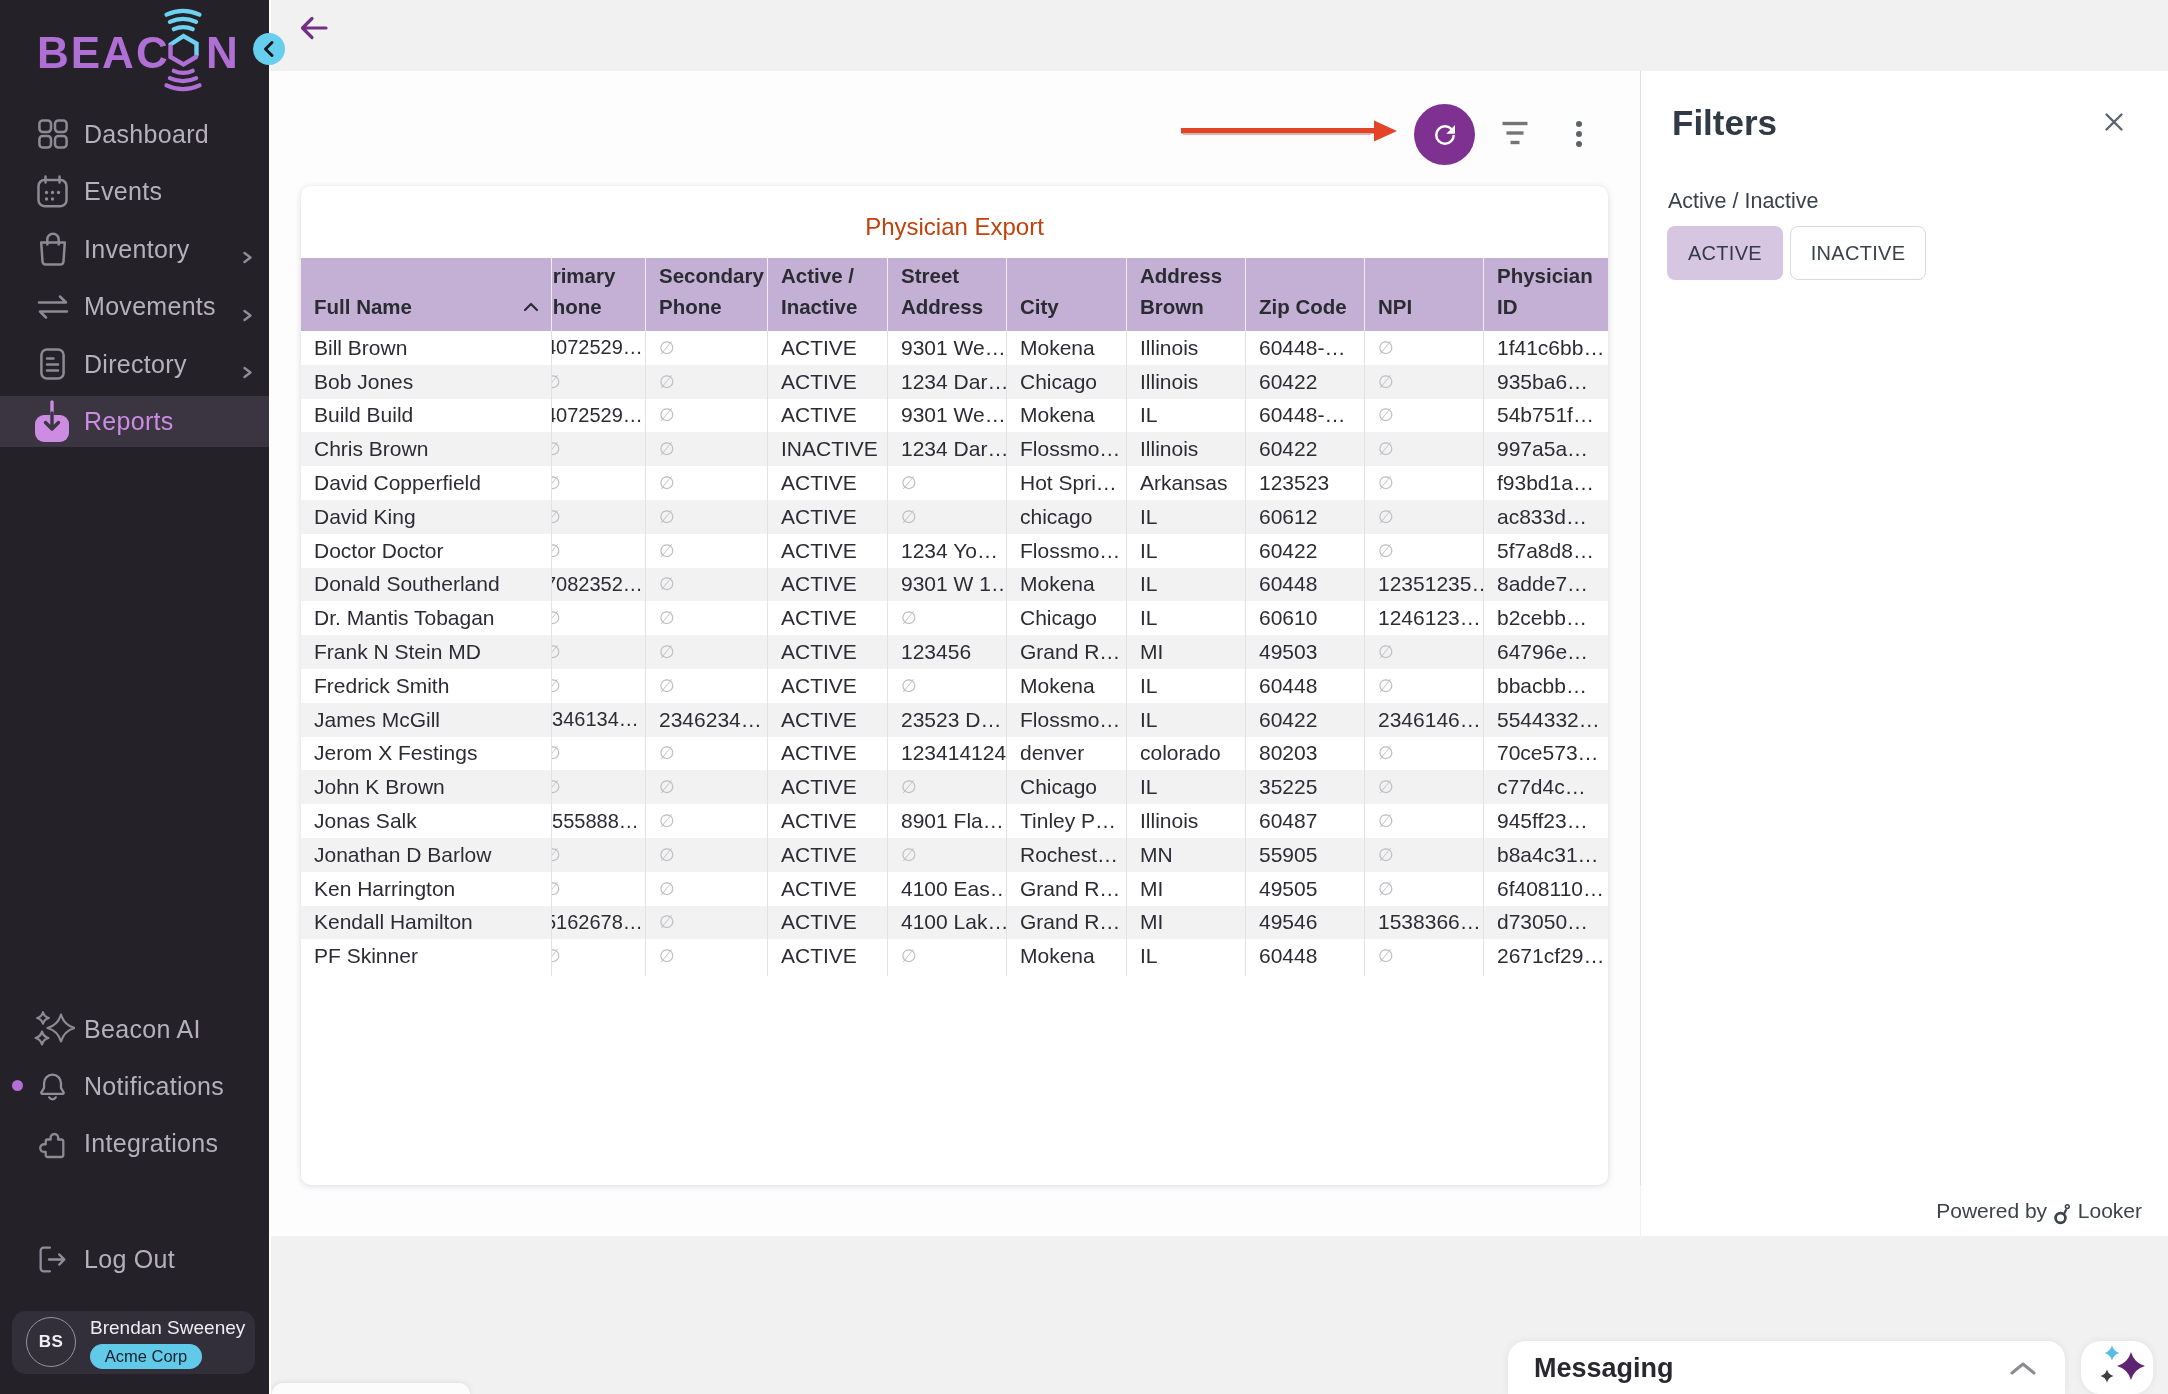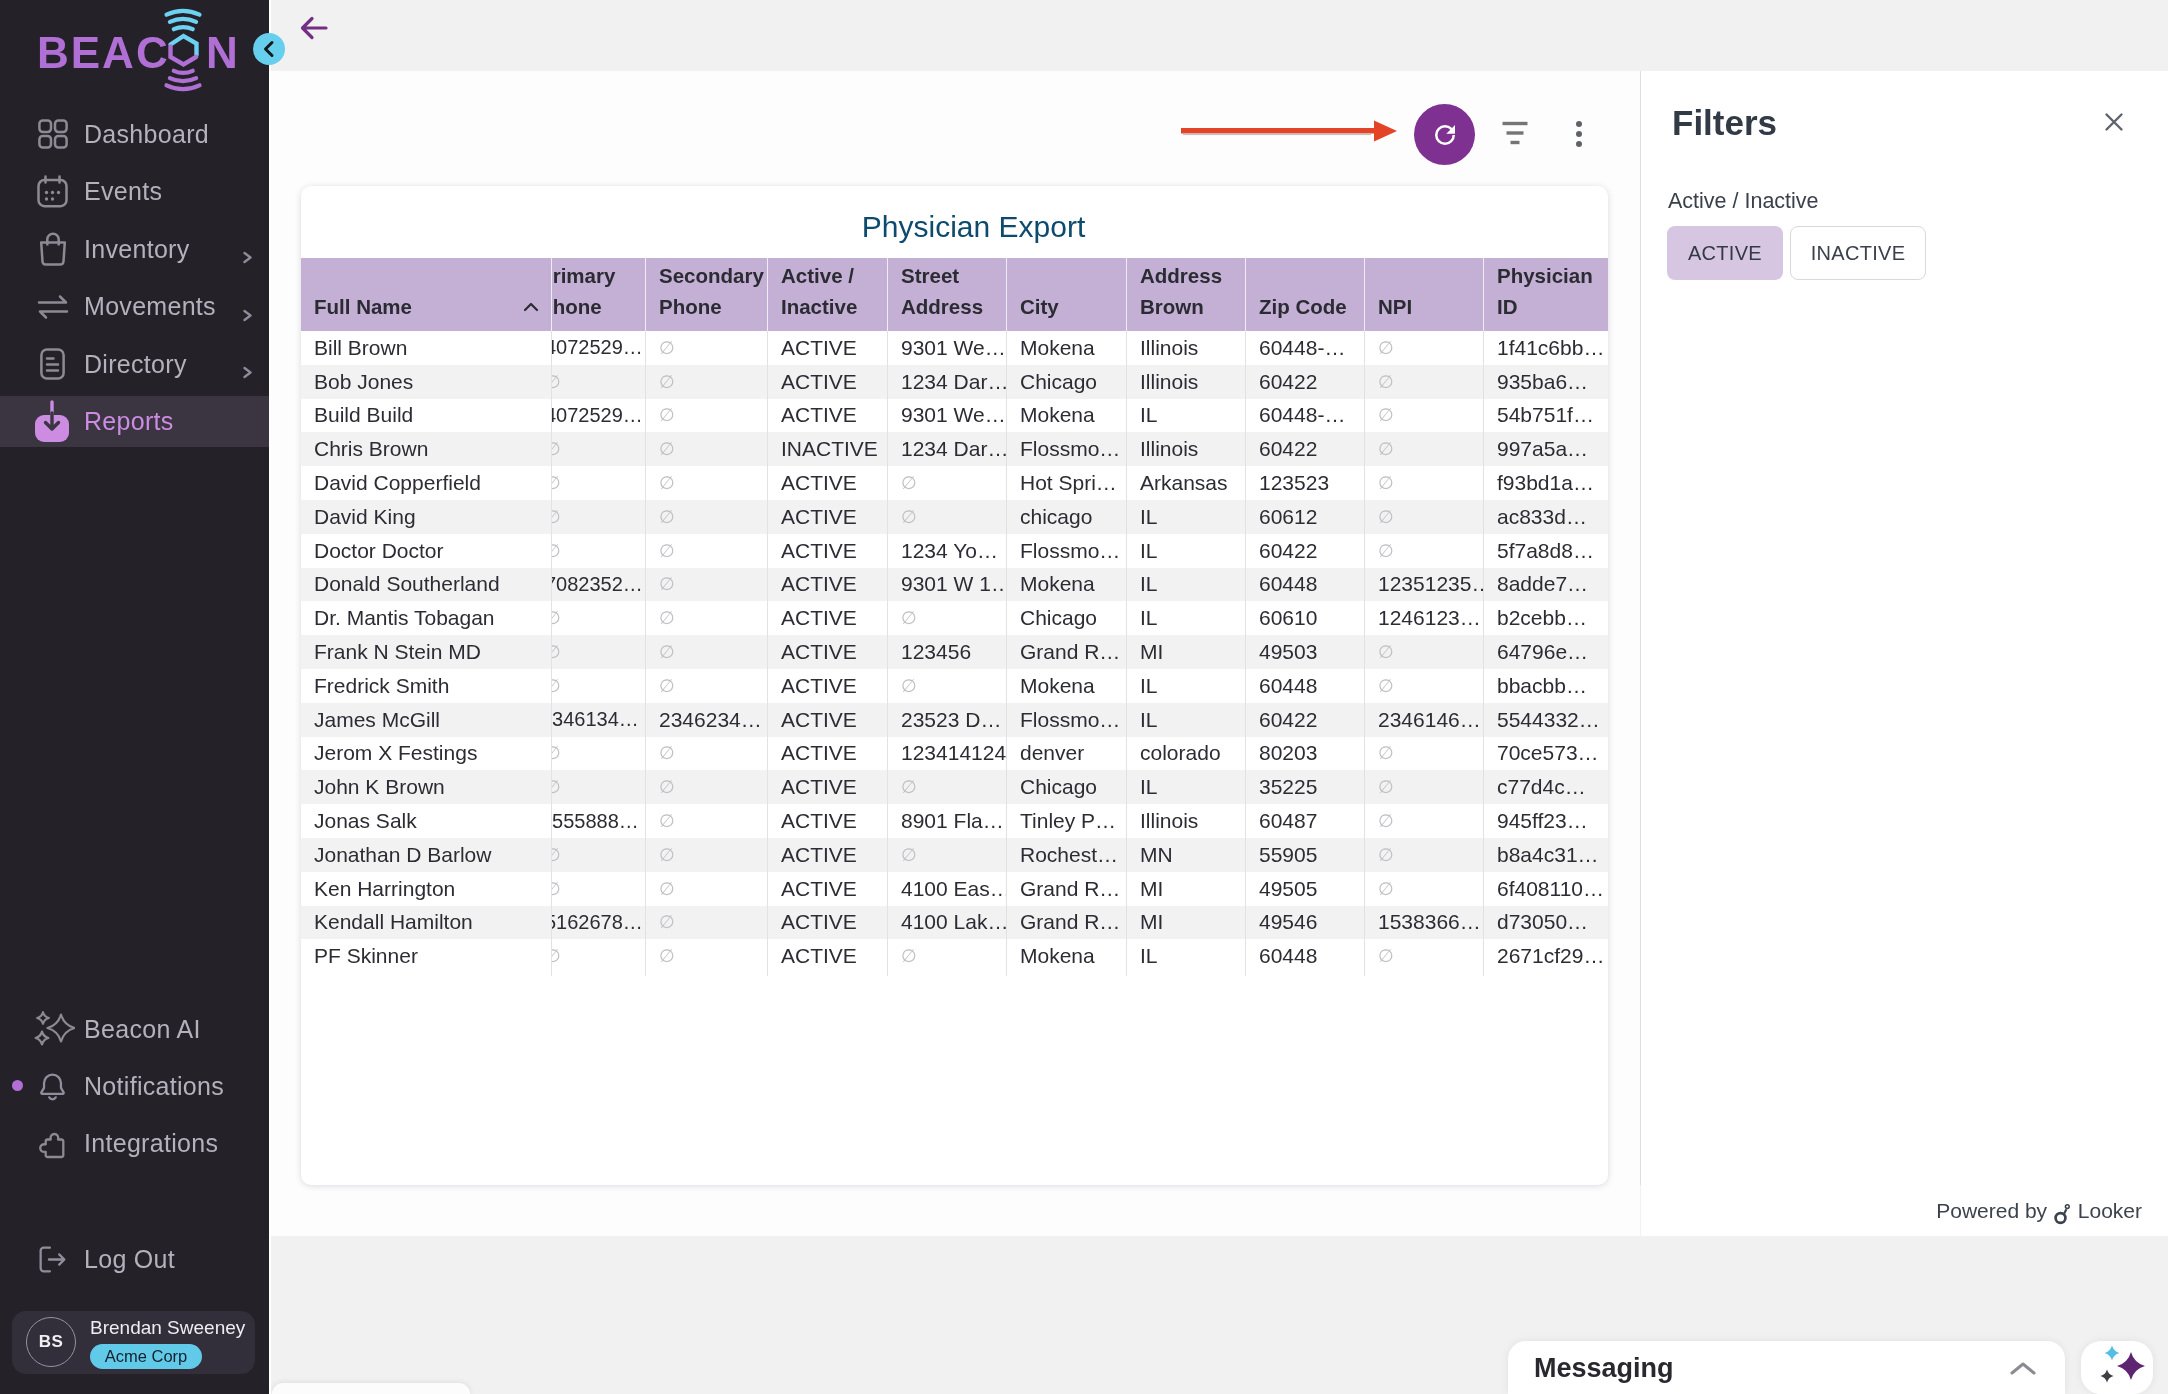--- a/index.html
+++ b/index.html
@@ -26,21 +26,21 @@
 
 
 #topstrip { position:absolute; left:269px; top:0; width:1899px; height:71px; background:#f2f1f2; }
 #mainwhite { position:absolute; left:269px; top:71px; width:1371px; height:1165px; background:#fdfdfe; }
 #filterpanel { position:absolute; left:1641px; top:71px; width:527px; height:1165px; background:#ffffff; }
 #vdivider { position:absolute; left:1640px; top:71px; width:1px; height:1114px; background:#dedde1; }
 #footer { position:absolute; left:269px; top:1236px; width:1899px; height:158px; background:#f2f1f2; }
 
 
 #card { position:absolute; left:301px; top:186px; width:1307px; height:999px; background:#fff; border-radius:10px; box-shadow:0 1px 6px rgba(60,60,80,0.18); }
-#cardtitle { position:absolute; left:0; top:0; width:1307px; height:72px; display:flex; align-items:center; justify-content:center; padding-top:9px; font-size:30px; color:#0c4a6e;margin-left:19px; }
+#cardtitle { position:absolute; left:0; top:0; width:1307px; height:72px; display:flex; align-items:center; justify-content:center; padding-top:9px; font-size:24px; color:#c2410c; }
 #thead { position:absolute; left:0; top:72px; width:1307px; height:73px; background:#c5b0d5; display:flex; }
 #thead .hc { height:73px; padding:0 0 9px 13px; display:flex; flex-direction:column; justify-content:flex-end; font-size:20.5px; font-weight:bold; color:#2b2b33; line-height:31px; border-left:1px solid rgba(255,255,255,0.75); overflow:hidden; white-space:nowrap; }
 #thead .hc:first-child { border-left:none; }
 #tbody { position:absolute; left:0; top:145px; width:1307px; }
 .tr { display:flex; height:33.8px; }
 .tr:nth-child(even) { background:#f2f2f2; }
 .tc { height:100%; padding-left:13px; font-size:21px; color:#2d2c34; display:flex; align-items:center; border-left:1px solid #e2e2e5; overflow:hidden; white-space:nowrap; }
 .tc:first-child { border-left:none; }
 .null { color:#bfbfc4; font-size:18px; }
 .w0{width:250px}.w1{width:94px}.w2{width:122px}.w3{width:120px}.w4{width:119px}.w5{width:120px}.w6{width:119px}.w7{width:119px}.w8{width:119px}.w9{width:125px}

